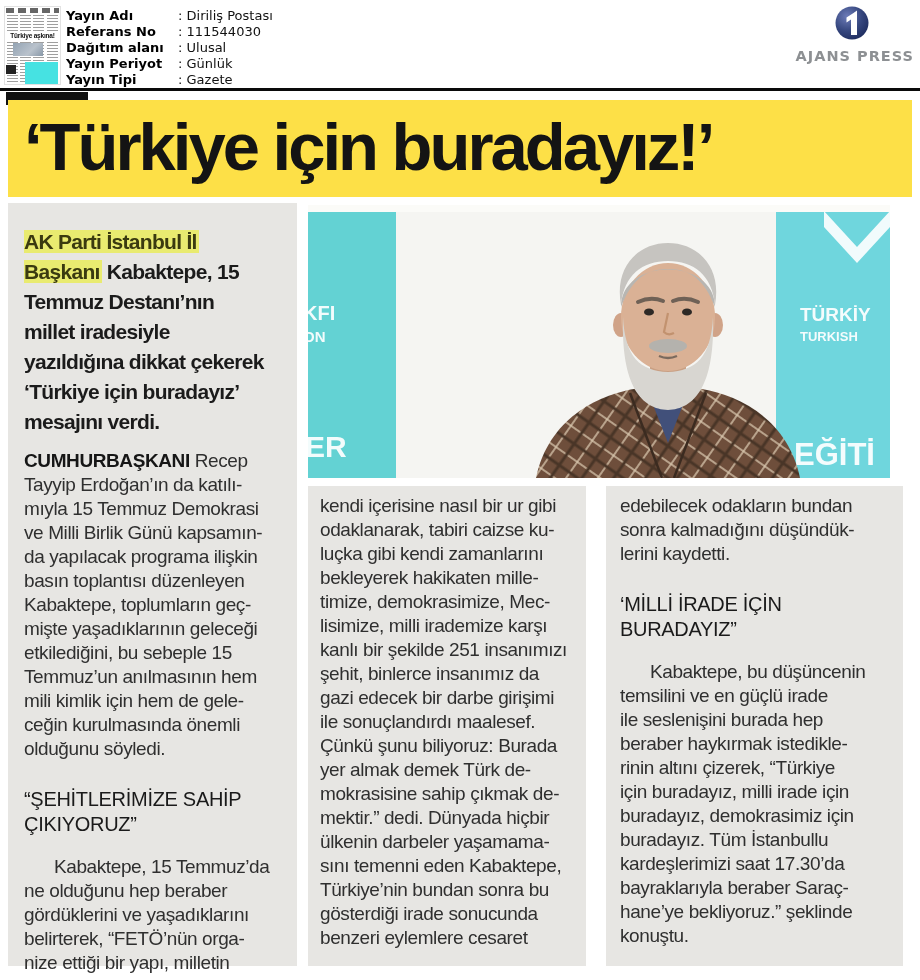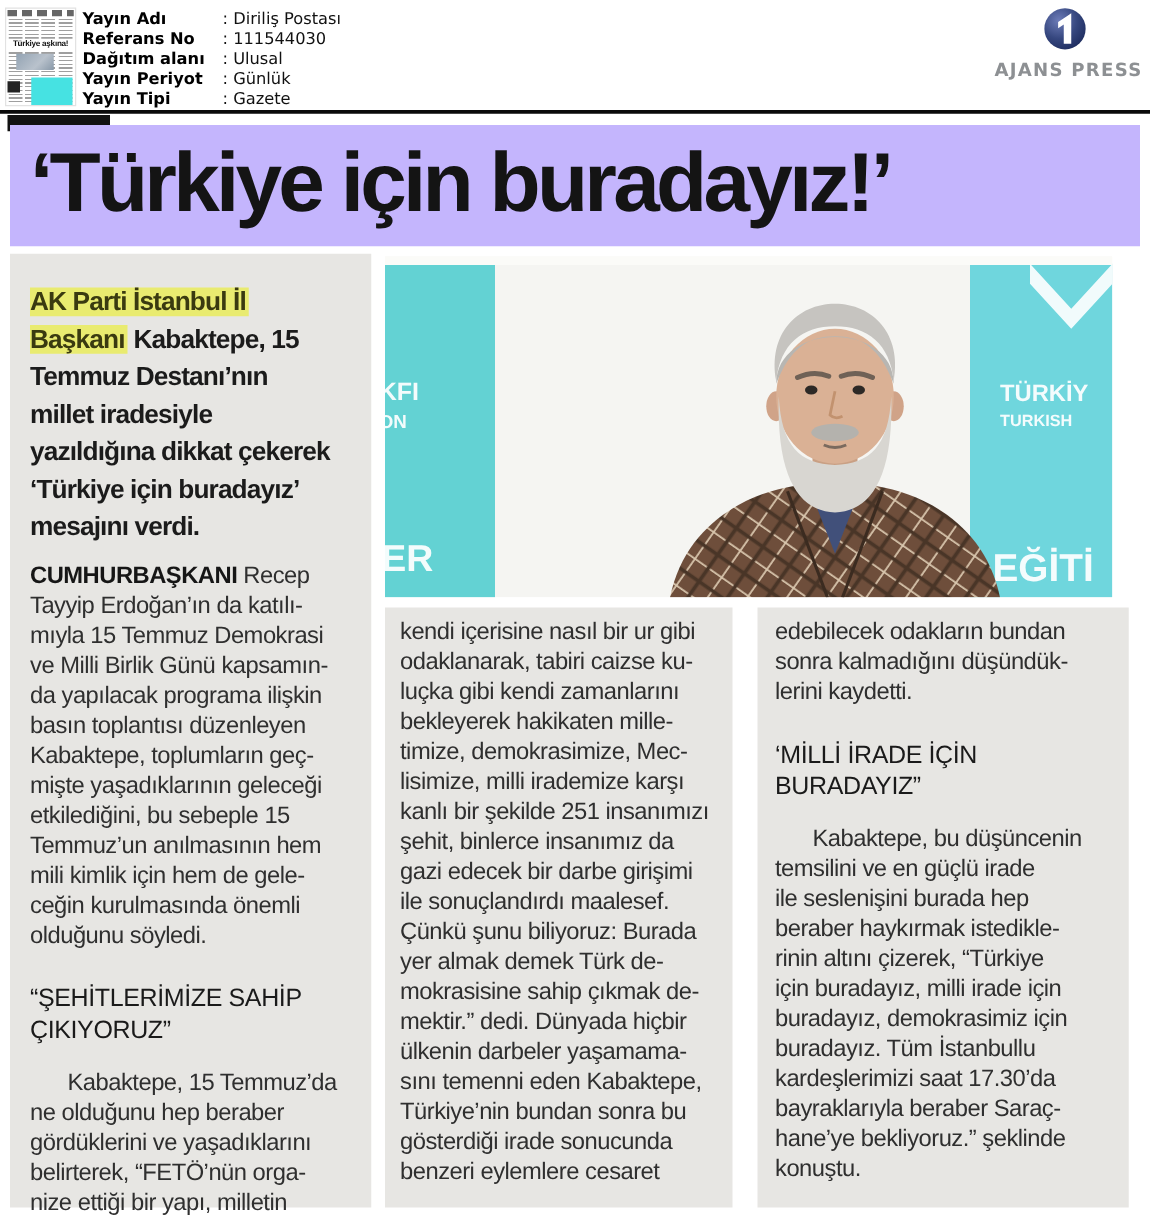--- a/index.html
+++ b/index.html
@@ -40,21 +40,21 @@
   .logo{position:absolute;left:790px;top:5px;width:124px;height:58px;text-align:center;}
   .logo-text{font-family:"DejaVu Sans",sans-serif;font-size:14.5px;font-weight:bold;
     color:#8d9093;letter-spacing:1px;margin-top:1px;white-space:nowrap;text-align:right;}
 
   .separator{position:absolute;left:0;top:88px;width:920px;height:3px;background:#0a0a0a;}
   .corner-mark{position:absolute;left:6px;top:92px;width:82px;height:13px;background:#111;}
 
   
   .headline{
     position:absolute;left:8px;top:100px;width:904px;height:97px;margin:0;
-    background:#c4b5fd;color:#141414;
+    background:#fde047;color:#141414;
     font-size:67px;font-weight:bold;letter-spacing:-3px;line-height:94px;
     padding-left:16px;box-sizing:border-box;white-space:nowrap;overflow:visible;
   }
   .col{position:absolute;background:#e7e6e3;box-sizing:border-box;}
   .left-col{left:8px;top:203px;width:289px;height:763px;padding:20px 12px 0 16px;}
   .mid-col{left:308px;top:486px;width:278px;height:480px;padding:8px 8px 0 12px;}
   .right-col{left:606px;top:486px;width:297px;height:480px;padding:8px 8px 0 14px;}
 
   .lead{margin:4px 0 12px;font-size:21px;font-weight:bold;line-height:30px;
     letter-spacing:-0.7px;color:#1b1b1b;}

